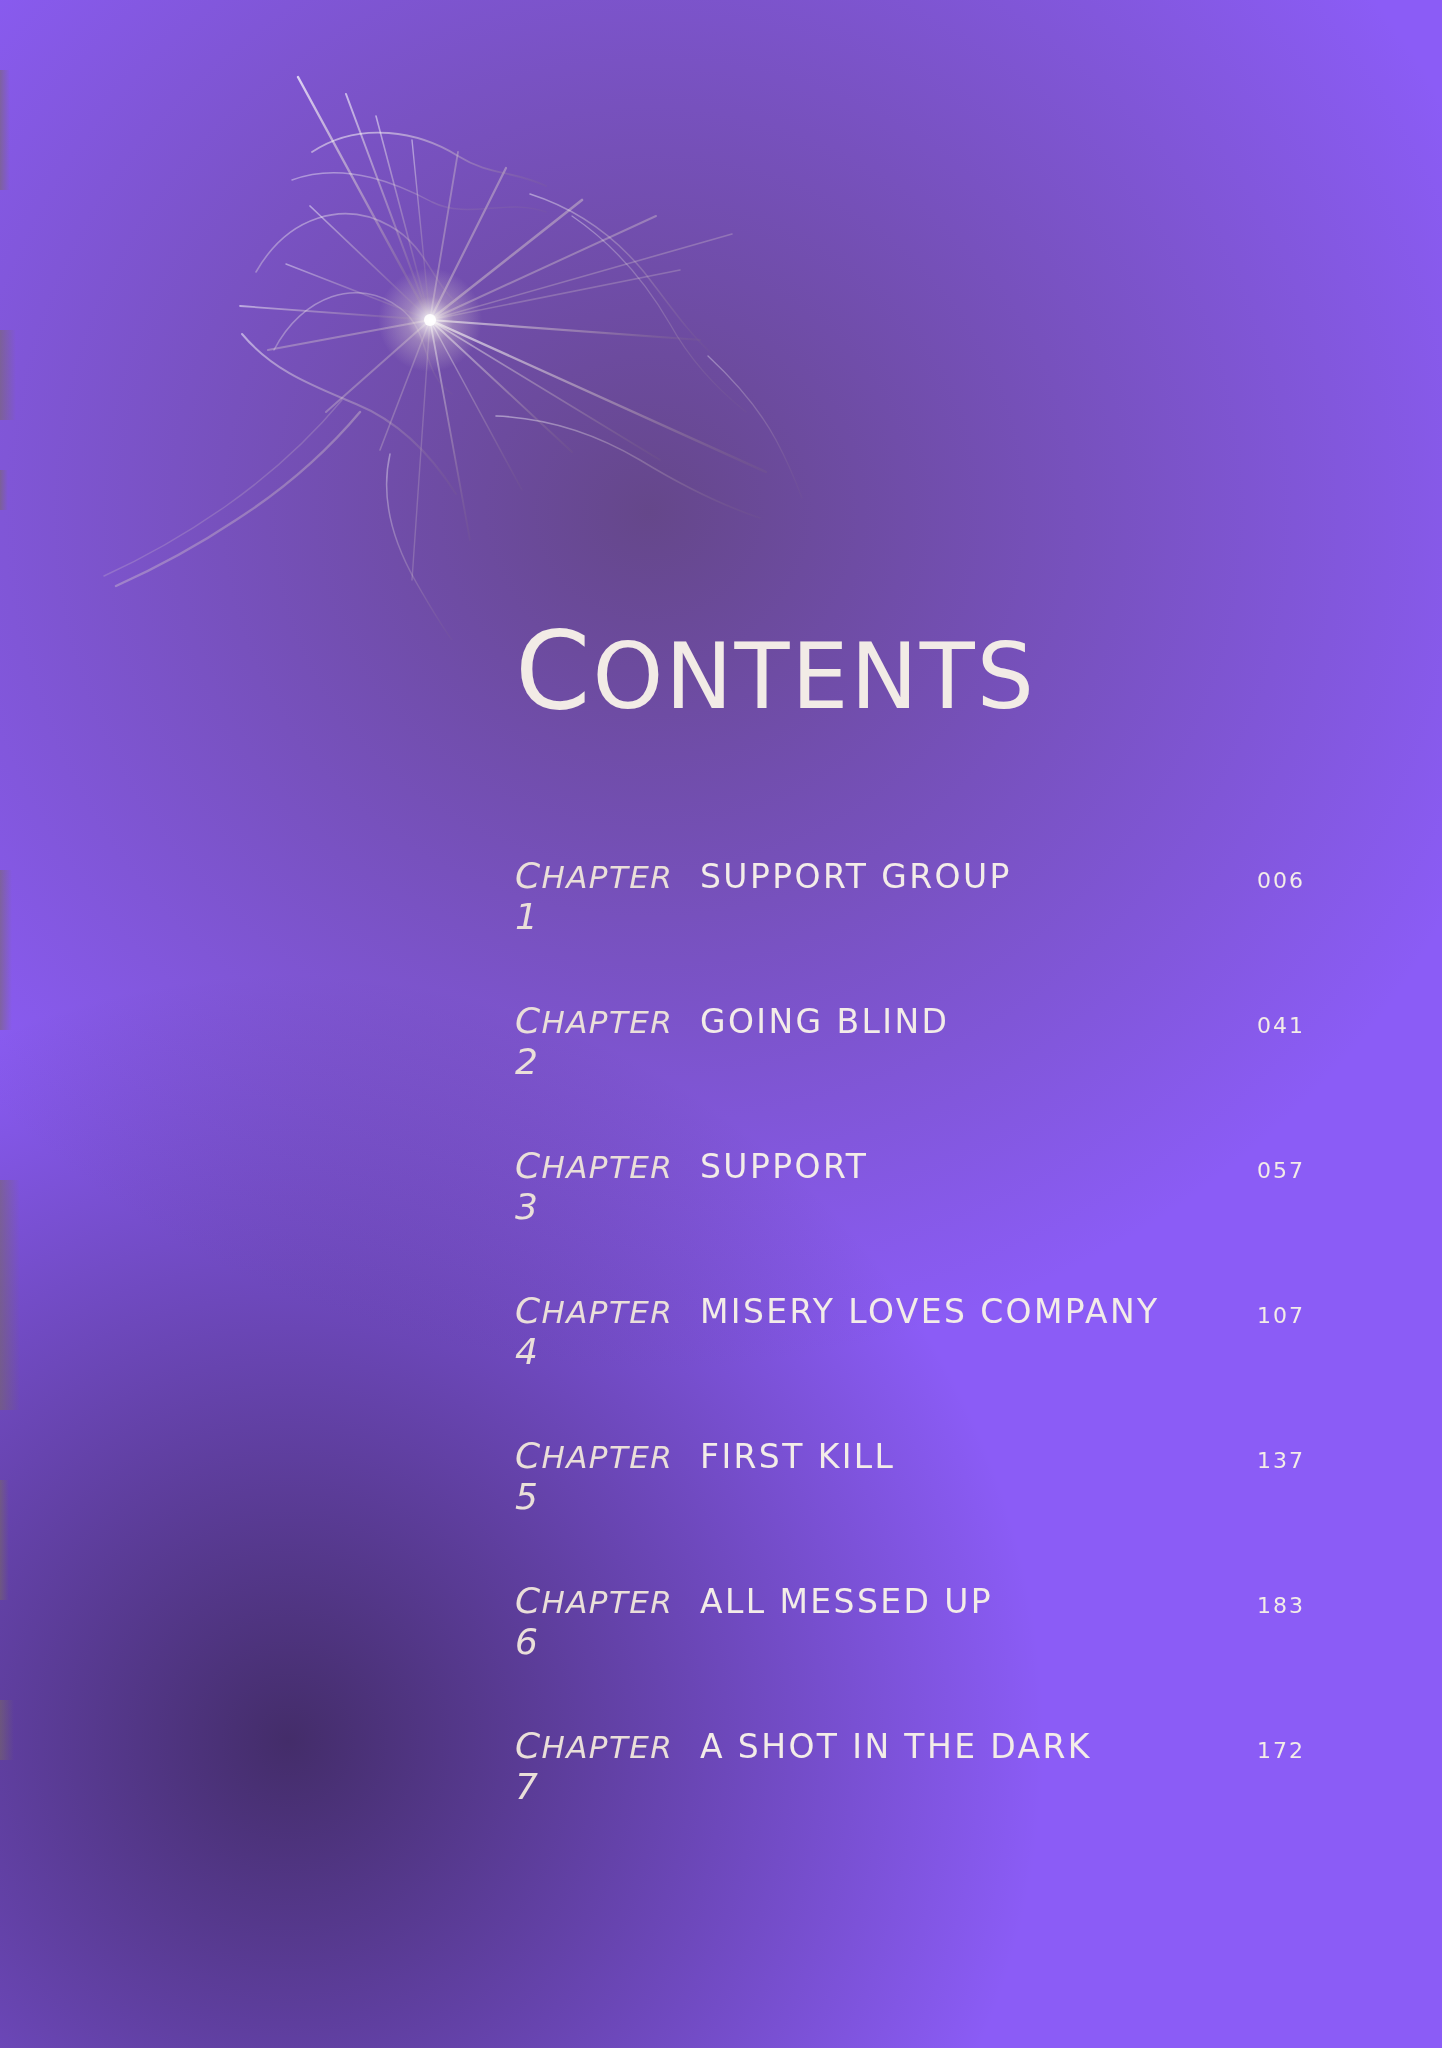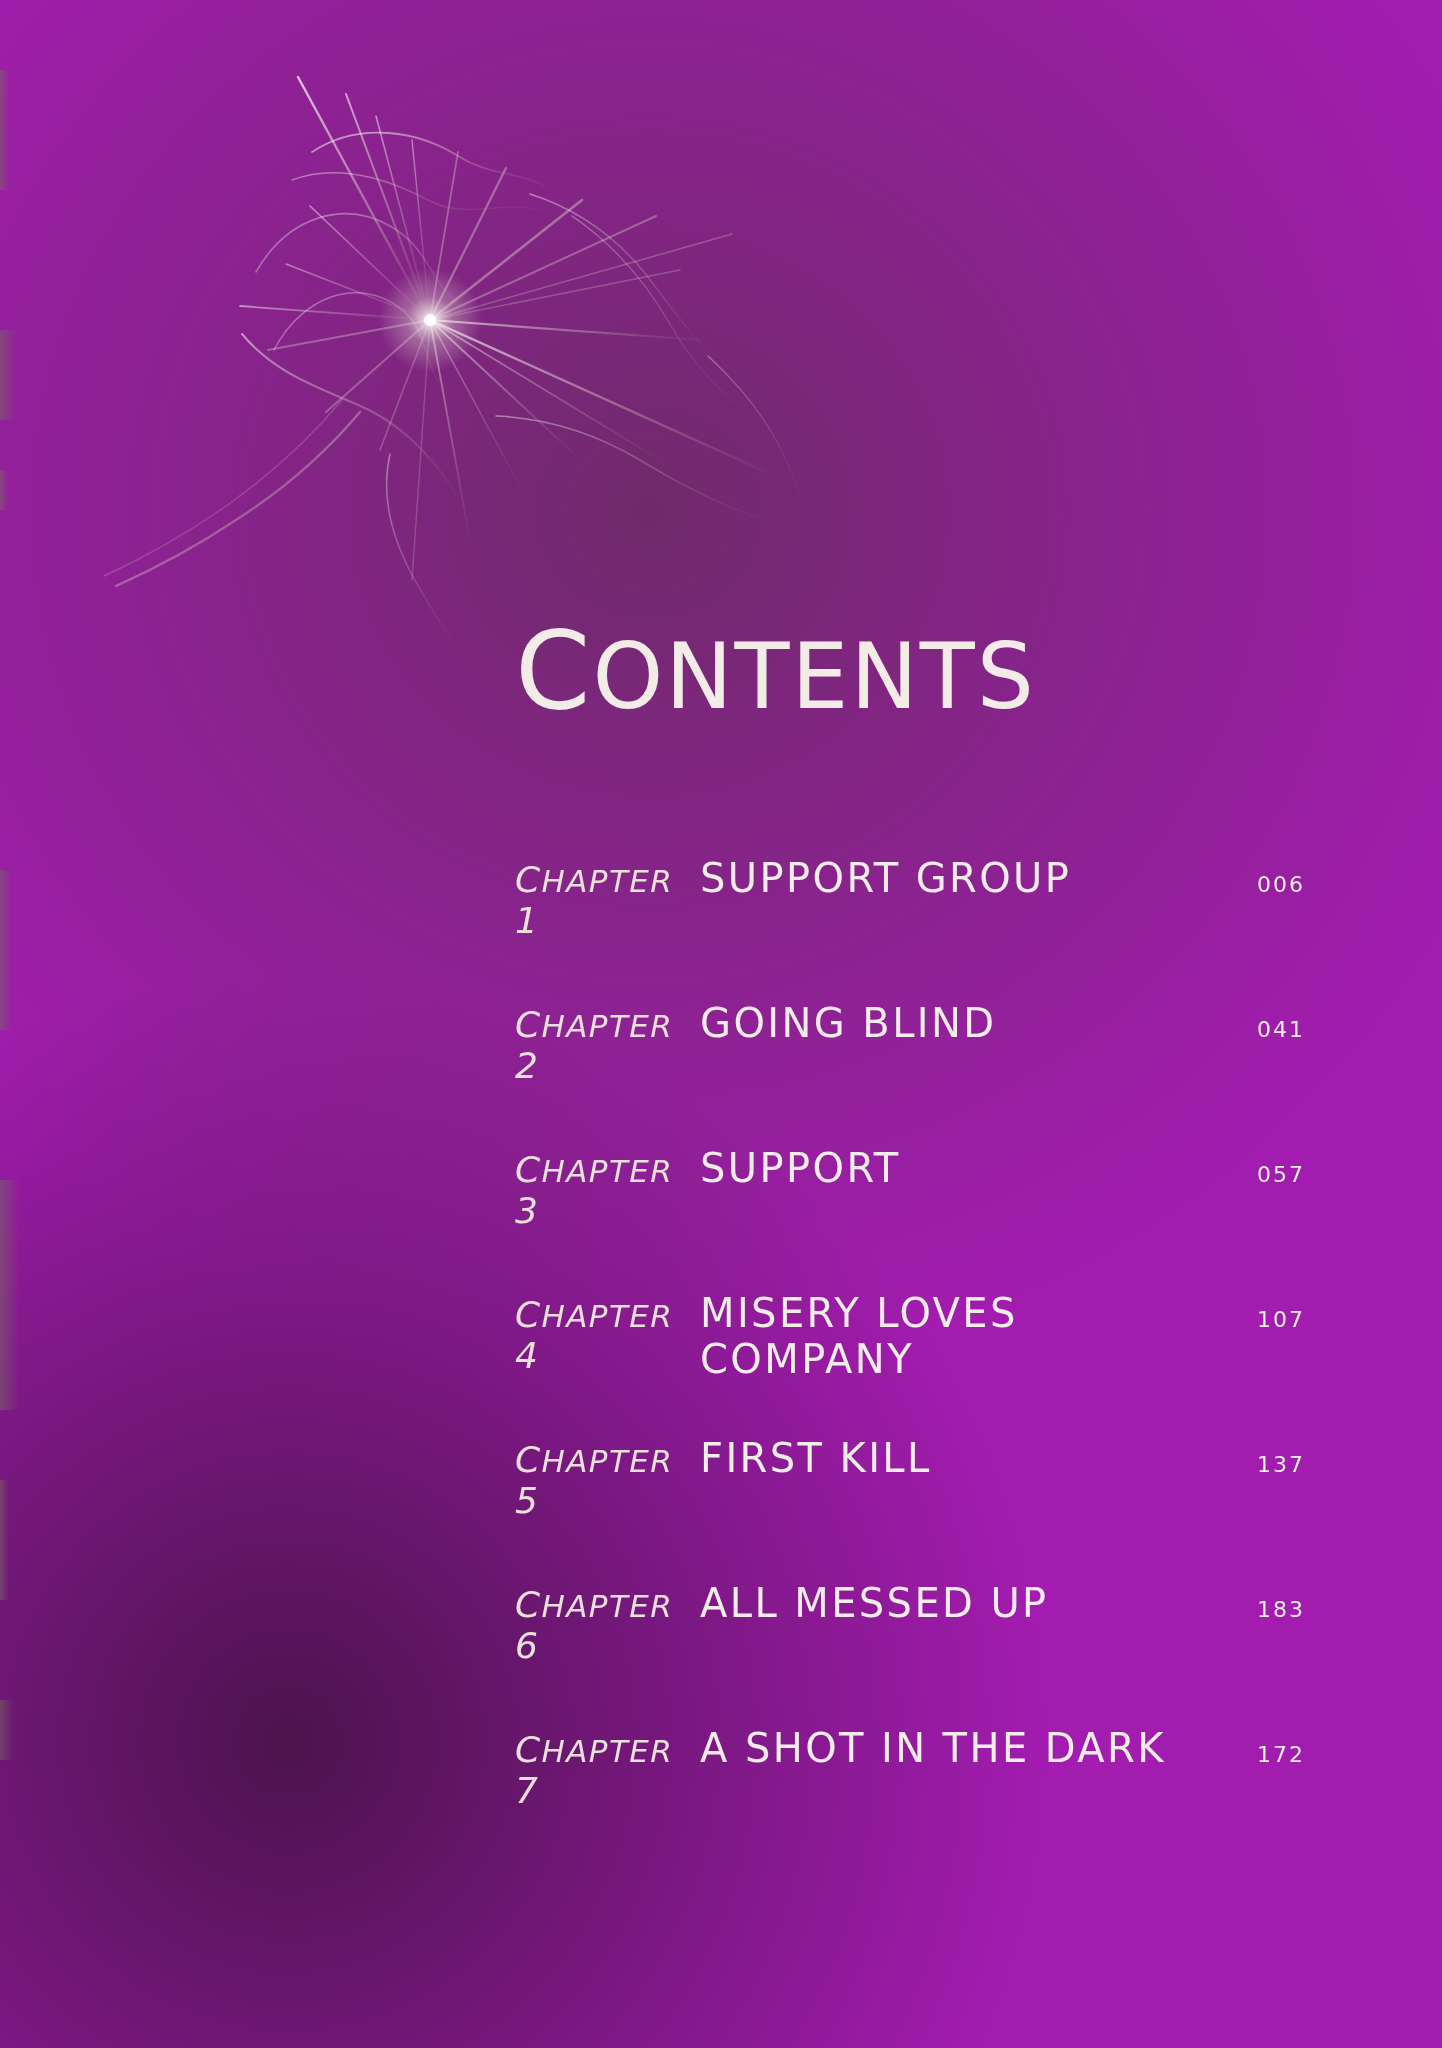--- a/index.html
+++ b/index.html
@@ -4,21 +4,21 @@
 <style>
   html, body {
     margin: 0;
     padding: 0;
     background: #000;
   }
   .page {
     position: relative;
     width: 1442px;
     height: 2048px;
-    background: #a21caf;
+    background: #8b5cf6;
     overflow: hidden;
     font-family: "DejaVu Sans", sans-serif;
   }
   
   .page-tone {
     position: absolute;
     inset: 0;
     background:
       radial-gradient(ellipse 90% 60% at 45% 25%, rgba(70,54,50,0.55) 0%, rgba(42,31,29,0) 70%),
       radial-gradient(ellipse 70% 50% at 20% 85%, rgba(20,13,12,0.6) 0%, rgba(42,31,29,0) 75%);
@@ -87,21 +87,21 @@
     width: 185px;
     flex: 0 0 185px;
     font-size: 31px;
     letter-spacing: 1.4px;
     color: #eadfd9;
     font-style: italic;
   }
   .toc-chapter .cap { font-size: 36px; }
   .toc-name {
     flex: 1 1 auto;
-    font-size: 40px;
+    font-size: 33px;
     letter-spacing: 2.4px;
     color: #f3ece8;
   }
   .toc-page {
     flex: 0 0 90px;
     text-align: right;
     font-size: 22px;
     letter-spacing: 2px;
     color: #f3ece8;
   }

